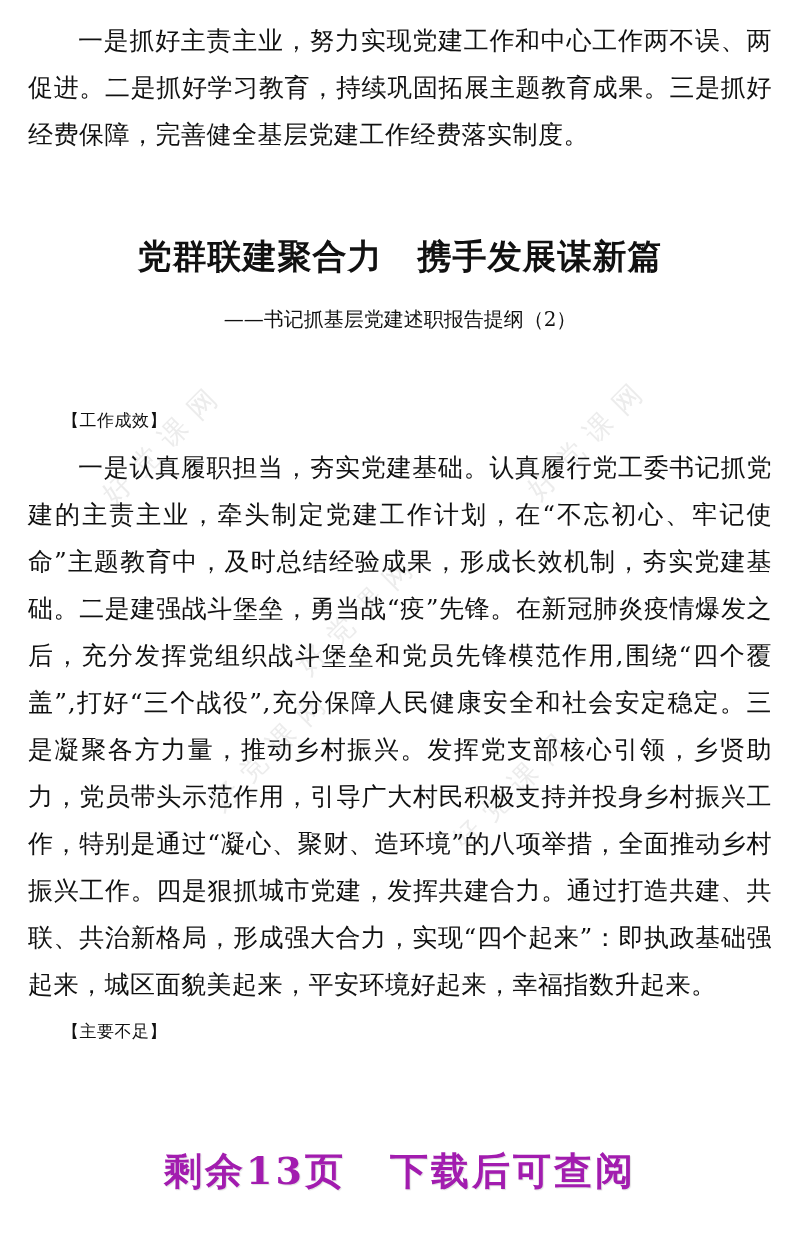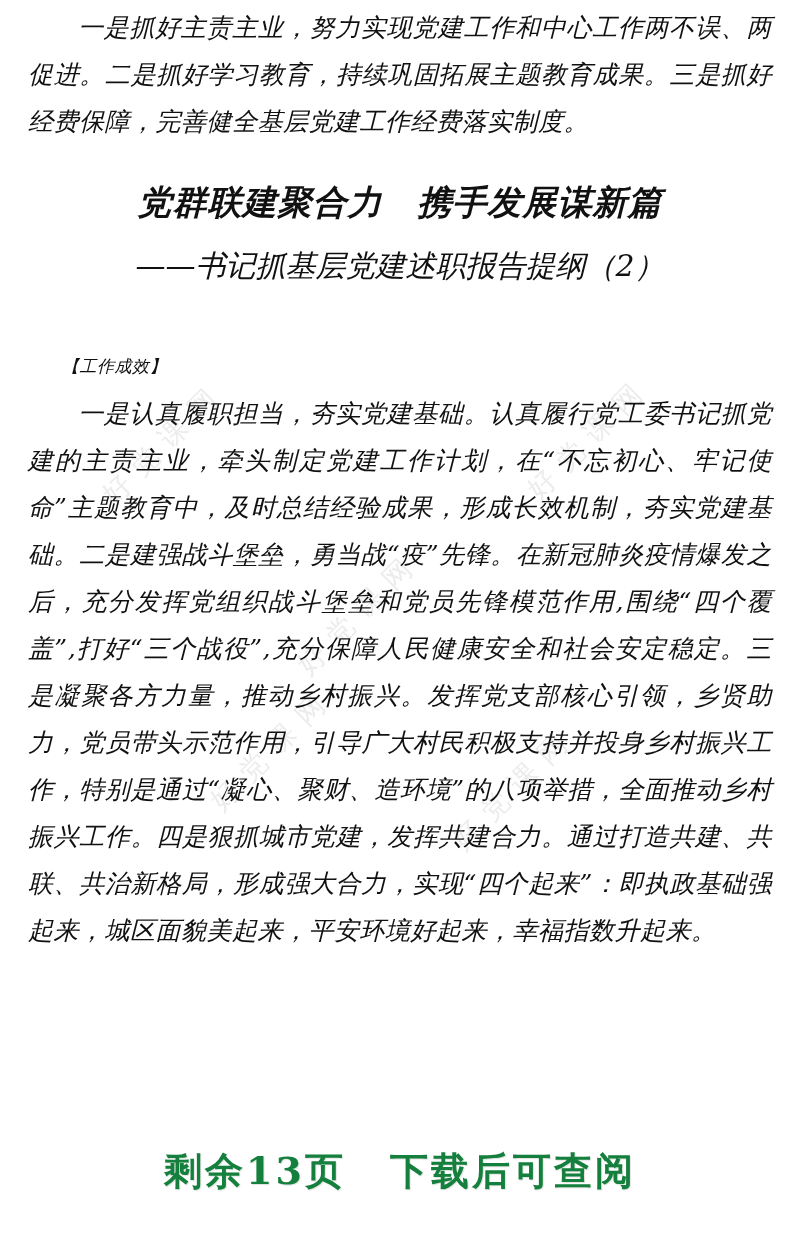--- a/index.html
+++ b/index.html
@@ -5,40 +5,40 @@
   html, body { margin: 0; padding: 0; background: #ffffff; }
   .page {
     position: relative;
     width: 800px;
     height: 1258px;
     background: #ffffff;
     overflow: hidden;
     font-family: "DejaVu Serif", "Liberation Serif", serif;
     color: #111111;
   }
-  .content { padding: 4px 28px; position: relative; z-index: 2; font-style: italic; }
+  .content { padding: 17px 28px; position: relative; z-index: 2; }
   .body-p {
     margin: 0;
     font-size: 25px;
     line-height: 47px;
     text-indent: 2em;
     text-align: justify;
     letter-spacing: 0.5px;
   }
   .doc-title {
-    margin: 31px 0 0 0;
+    margin: 72px 0 0 0;
     font-size: 34px;
     line-height: 52px;
     text-align: center;
     font-weight: bold;
     letter-spacing: 1px;
   }
   .doc-subtitle {
     margin: 14px 0 54px 0;
-    font-size: 30px;
+    font-size: 20px;
     line-height: 47px;
     text-align: center;
   }
   .section-heading {
     font-size: 17px;
     line-height: 47px;
     text-indent: 2em;
     letter-spacing: 0.5px;
   }
   .watermark-layer {
@@ -59,21 +59,21 @@
   }
   .footer {
     position: absolute;
     left: 0;
     right: 0;
     top: 1146px;
     z-index: 3;
     text-align: center;
     font-size: 38px;
     font-weight: bold;
-    color: #15803d;
+    color: #a21caf;
     letter-spacing: 3px;
     text-shadow: 1px 1px 1px rgba(0,0,0,0.12);
     font-family: "DejaVu Serif", "Liberation Serif", serif;
   }
   .footer-gap { display: inline-block; width: 44px; }
 </style>
 </head>
 <body>
 
 <div class="page">
@@ -90,20 +90,21 @@
     <p class="body-p">一是抓好主责主业，努力实现党建工作和中心工作两不误、两促进。二是抓好学习教育，持续巩固拓展主题教育成果。三是抓好经费保障，完善健全基层党建工作经费落实制度。</p>
 
     <h1 class="doc-title">党群联建聚合力　携手发展谋新篇</h1>
 
     <div class="doc-subtitle">——书记抓基层党建述职报告提纲（2）</div>
 
     <div class="section-heading">【工作成效】</div>
 
     <p class="body-p">一是认真履职担当，夯实党建基础。认真履行党工委书记抓党建的主责主业，牵头制定党建工作计划，在“不忘初心、牢记使命”主题教育中，及时总结经验成果，形成长效机制，夯实党建基础。二是建强战斗堡垒，勇当战“疫”先锋。在新冠肺炎疫情爆发之后，充分发挥党组织战斗堡垒和党员先锋模范作用,围绕“四个覆盖”,打好“三个战役”,充分保障人民健康安全和社会安定稳定。三是凝聚各方力量，推动乡村振兴。发挥党支部核心引领，乡贤助力，党员带头示范作用，引导广大村民积极支持并投身乡村振兴工作，特别是通过“凝心、聚财、造环境”的八项举措，全面推动乡村振兴工作。四是狠抓城市党建，发挥共建合力。通过打造共建、共联、共治新格局，形成强大合力，实现“四个起来”：即执政基础强起来，城区面貌美起来，平安环境好起来，幸福指数升起来。</p>
 
+    <div class="section-heading">【主要不足】</div>
 
   </div>
 
   <div class="footer">
     <span>剩余13页</span><span class="footer-gap"></span><span>下载后可查阅</span>
   </div>
 
 </div>
 
 </body></html>

